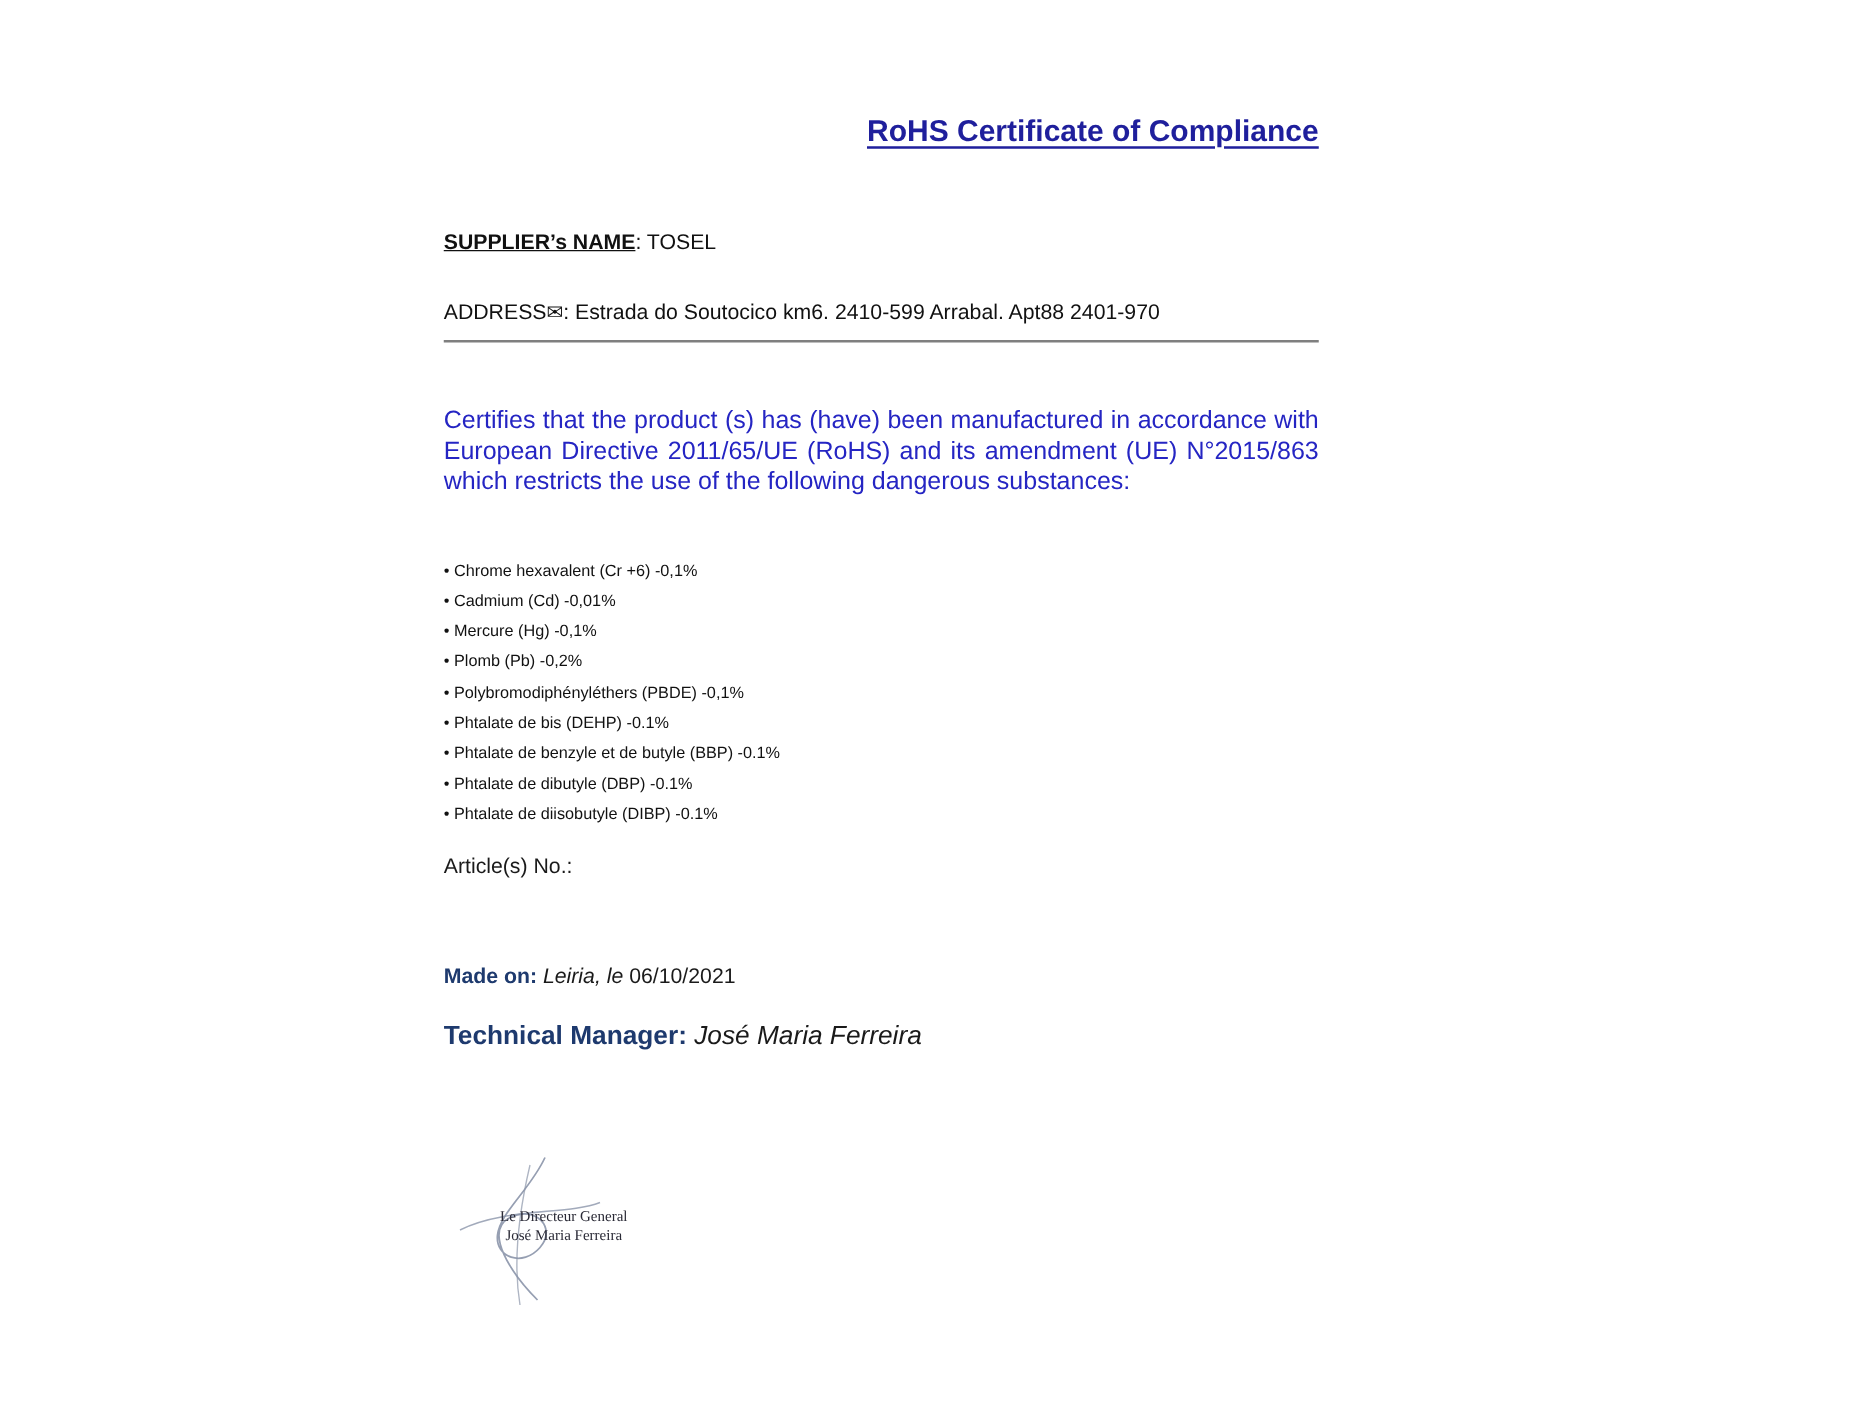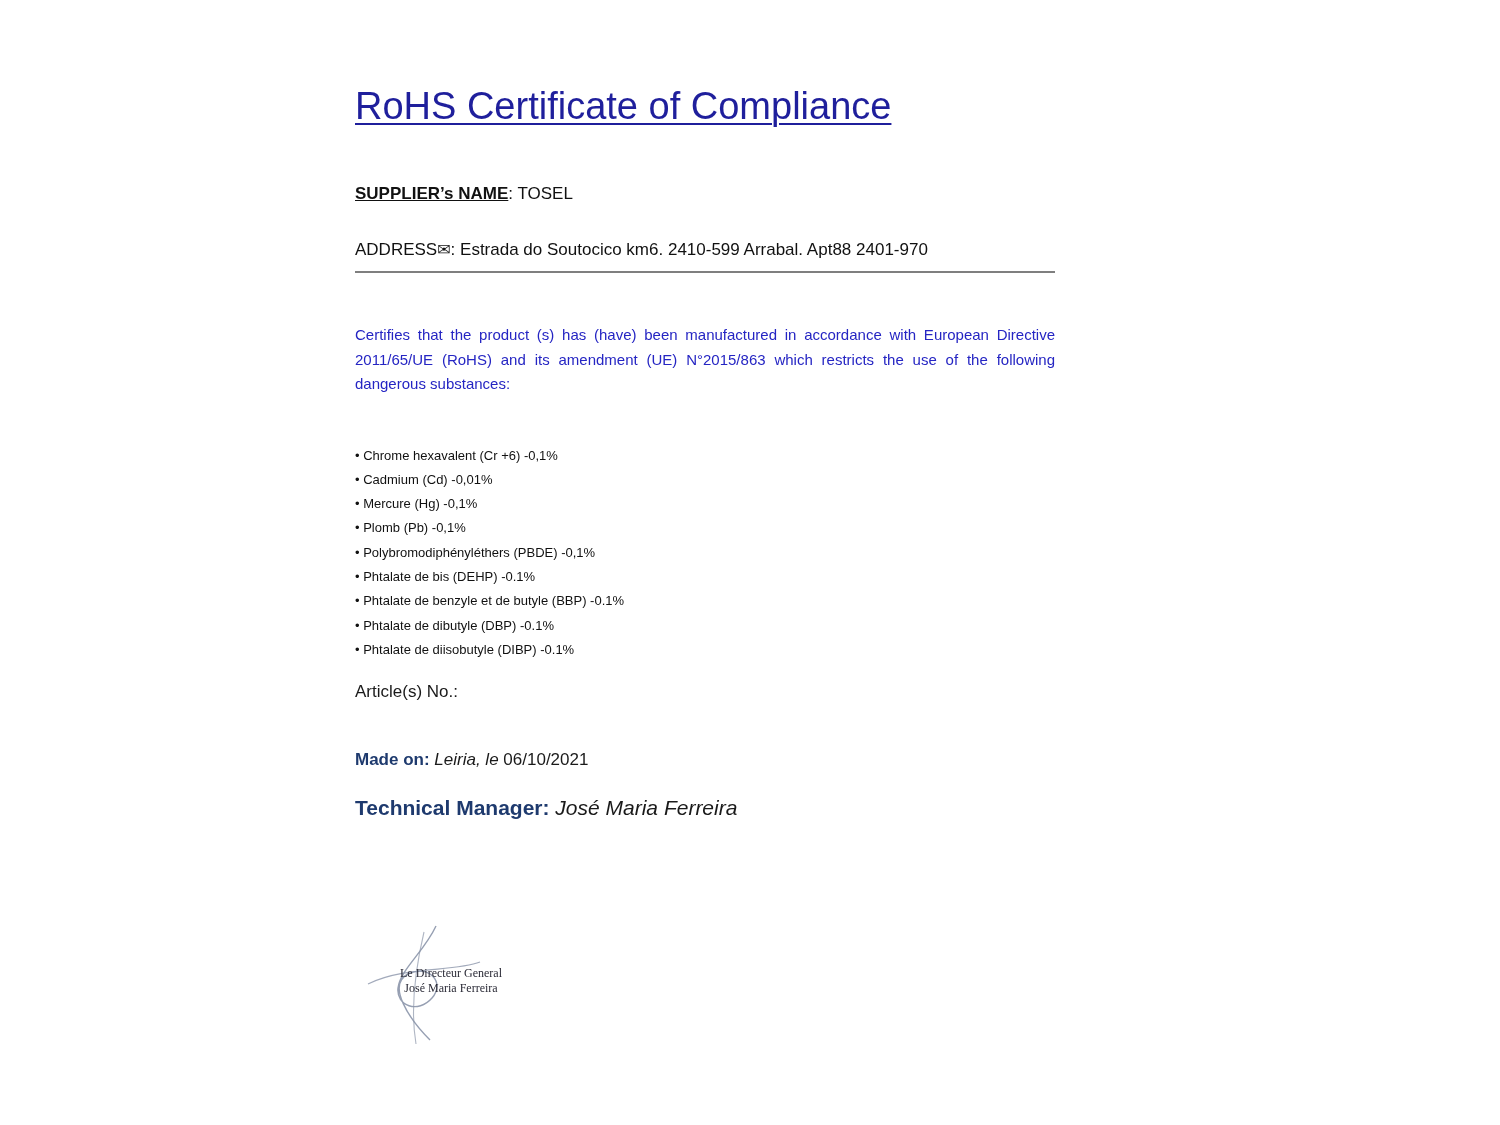--- a/index.html
+++ b/index.html
@@ -18,42 +18,42 @@
     font-family:"Liberation Sans",sans-serif;
     color:var(--ink);
     overflow:hidden;
   }
   .content{
     position:absolute;
     left:355px;top:88px;width:700px;
   }
   .doc-title{
     margin:0;
-    text-align:left;
-    font-size:38px;
+    text-align:right;
+    font-size:24px;
     line-height:36px;
-    font-weight:normal;
+    font-weight:bold;
     color:var(--title-blue);
     text-decoration:underline;
     text-decoration-thickness:2px;
     text-underline-offset:4px;
   }
   .supplier{margin-top:58px;font-size:17px;line-height:24px;color:#111;}
   .supplier .row{white-space:nowrap;margin-top:32px;}
   .label-strong{font-weight:bold;text-decoration:underline;}
   .glyph{font-size:16px;}
   .rule{
     margin-top:9px;
     border:none;
     border-top:2px solid #7f7f7f;
     width:700px;
   }
   .statement{
     margin-top:50px;
-    font-size:15px;
+    font-size:20px;
     line-height:24.5px;
     color:var(--body-blue);
     text-align:justify;
   }
   .substances{margin-top:47px;}
   .substance{
     font-size:13px;
     line-height:24.3px;
     color:#111;
   }
@@ -63,21 +63,21 @@
     font-size:17px;
     line-height:24px;
     color:var(--body-blue);
   }
   .article{
     margin-top:18px;
     font-size:17px;
     line-height:24px;
     color:#1a1a1a;
   }
-  .made-on{margin-top:44px;font-size:17px;line-height:24px;}
+  .made-on{margin-top:64px;font-size:17px;line-height:24px;}
   .tech-manager{margin-top:24px;font-size:21px;line-height:24px;}
   .navy-label{font-weight:bold;color:var(--label-navy);}
   .italic{font-style:italic;}
   .logo{
     position:absolute;
     left:1050px;top:80px;
     width:100px;height:110px;
   }
   .signature{
     position:absolute;
@@ -115,21 +115,21 @@
     </div>
 
     <hr class="rule">
 
     <p class="statement">Certifies that the product (s) has (have) been manufactured in accordance with European Directive 2011/65/UE (RoHS) and its amendment (UE) N°2015/863 which restricts the use of the following dangerous substances:</p>
 
     <div class="substances">
       <div class="substance">Chrome hexavalent (Cr +6) -0,1%</div>
       <div class="substance">Cadmium (Cd) -0,01%</div>
       <div class="substance">Mercure (Hg) -0,1%</div>
-      <div class="substance">Plomb (Pb) -0,1%</div>
+      <div class="substance">Plomb (Pb) -0,2%</div>
       <div class="substance">Polybromodiphényléthers (PBDE) -0,1%</div>
       <div class="substance">Phtalate de bis (DEHP) -0.1%</div>
       <div class="substance">Phtalate de benzyle et de butyle (BBP) -0.1%</div>
       <div class="substance">Phtalate de dibutyle (DBP) -0.1%</div>
       <div class="substance">Phtalate de diisobutyle (DIBP) -0.1%</div>
     </div>
 
 
     <div class="article">Article(s) No.:</div>
 

